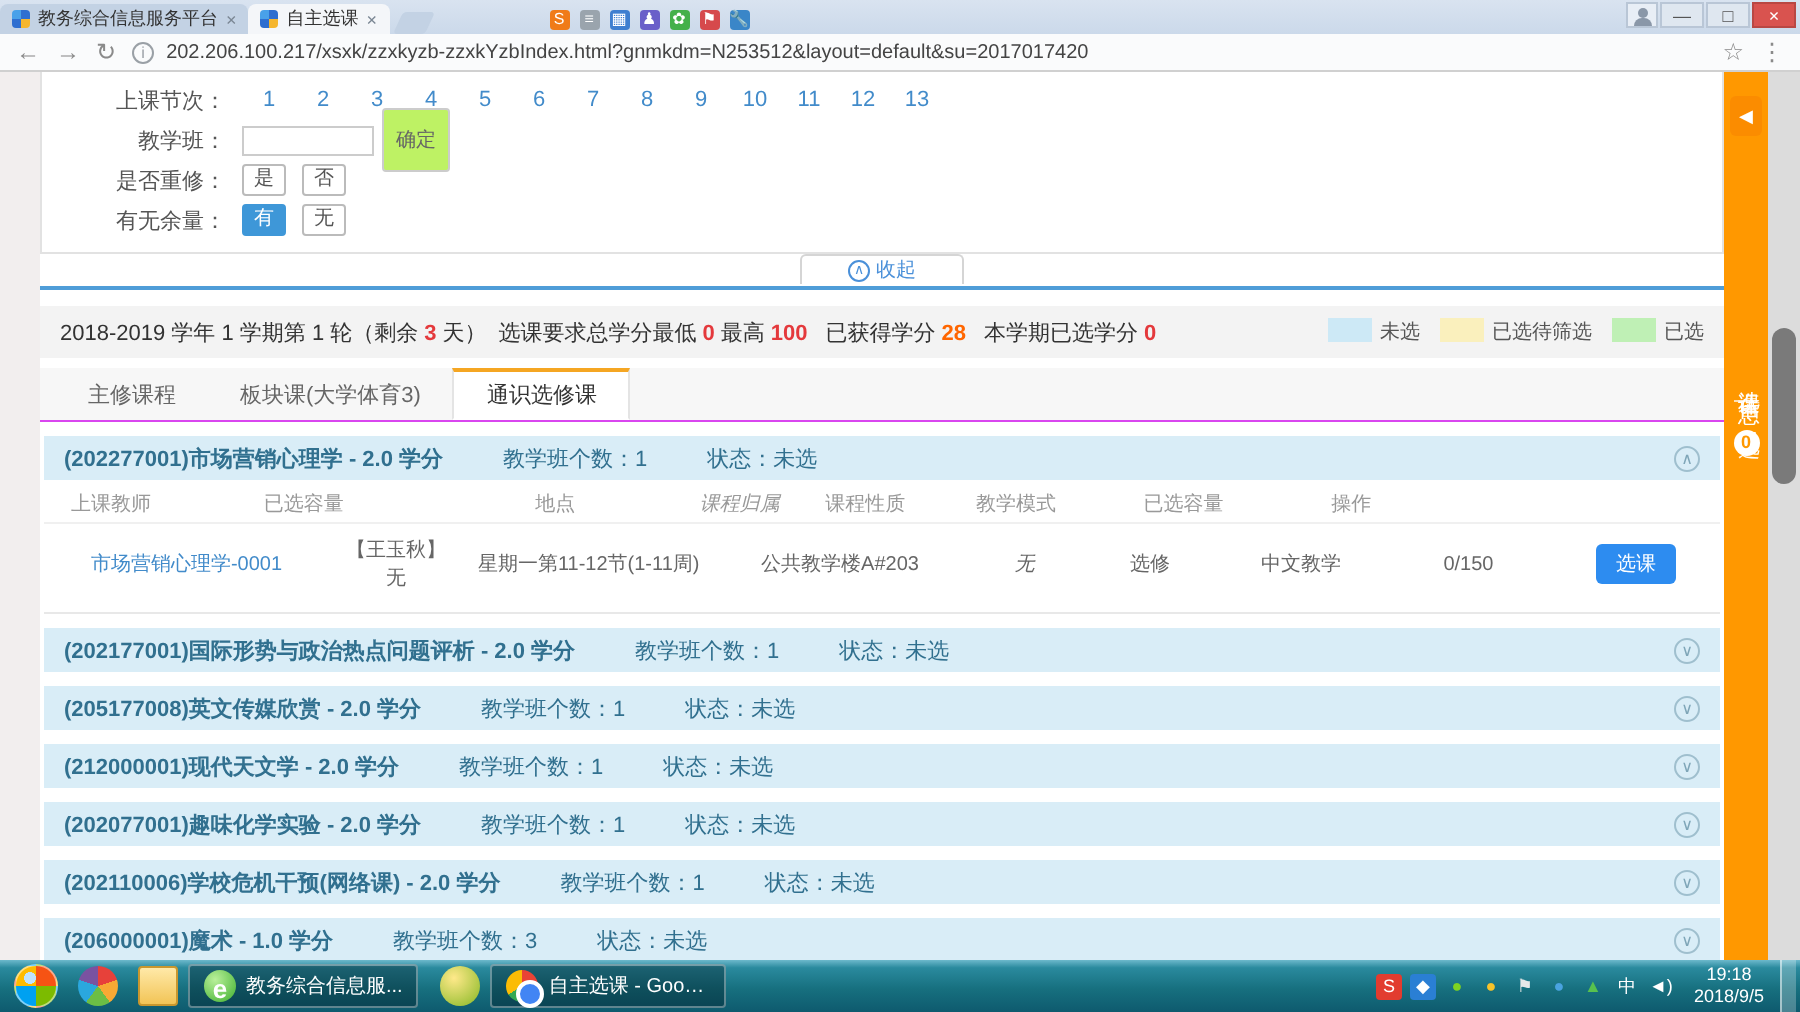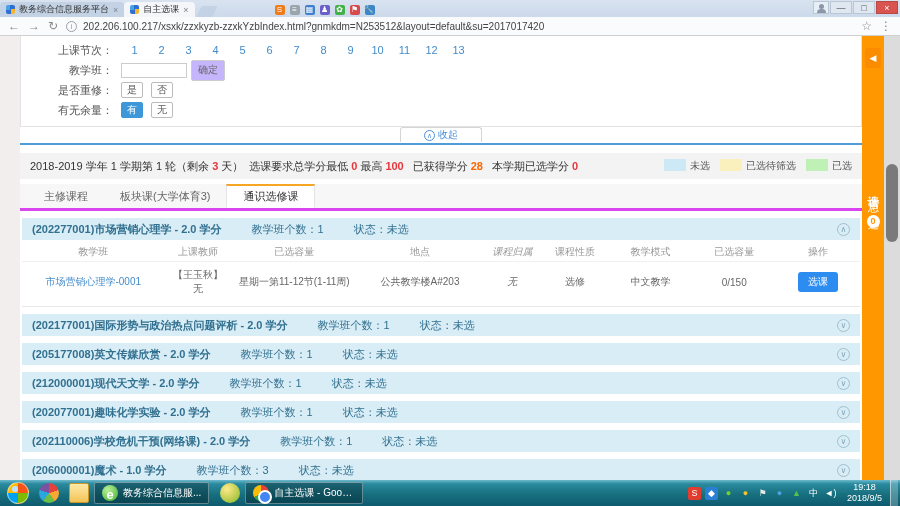--- a/index.html
+++ b/index.html
@@ -45,21 +45,21 @@
   
   .page { position:absolute; left:0; top:36px; width:900px; height:444px; background:#f2eeee; }
   .content { position:absolute; left:20px; top:0; width:842px; height:444px; background:#fff; }
 
   .filter-panel { border-left:1px solid #e2e2e2; border-right:1px solid #e2e2e2;
     border-bottom:1px solid #e2e2e2; padding:4px 0 6px 0; }
   .frow { display:flex; align-items:center; height:20px; }
   .flabel { width:100px; text-align:right; font-size:11px; color:#555; padding-right:8px; flex:none; }
   .pnum { color:#428bca; font-size:11px; width:27px; text-align:center; }
   .finput { width:66px; height:15px; border:1px solid #ccc; font-size:10px; padding:0 3px; }
-  .fbtn { height:21px; font-size:10px; color:#666; background:#c4b5fd; border:1px solid #ccc;
+  .fbtn { height:32px; font-size:10px; color:#666; background:#bef264; border:1px solid #ccc;
     padding:0 6px; margin-left:4px; border-radius:2px; }
   .togbtn { min-width:22px; height:16px; font-size:10px; color:#555; background:#fff;
     border:1px solid #bbb; border-radius:2px; margin-right:8px; text-align:center; line-height:14px; }
   .togbtn.on { background:#3e97d8; border-color:#3e97d8; color:#fff; }
 
   .collapse-row { height:16px; position:relative; }
   .collapse-tab { position:absolute; left:50%; transform:translateX(-50%); top:0; height:15px;
     background:#fff; border:1px solid #d5d5d5; border-bottom:none; border-radius:3px 3px 0 0;
     display:flex; align-items:center; gap:3px; padding:0 23px; color:#4a90d9; font-size:10px; }
   .c-circ { width:11px; height:11px; border:1px solid #4a90d9; border-radius:50%;
@@ -68,21 +68,21 @@
 
   .info-bar { margin-top:8px; height:26px; background:#f3f3f3; display:flex; align-items:center;
     padding:0 10px; font-size:11px; color:#333; }
   .ib-seg { margin-right:6px; white-space:nowrap; }
   .num-red { color:#e4393c; font-weight:bold; margin:0 3px; }
   .num-org { color:#f60; font-weight:bold; margin:0 3px; }
   .legend { margin-left:auto; display:flex; align-items:center; gap:10px; }
   .sw { width:22px; height:12px; display:inline-block; margin-right:4px; vertical-align:-2px; }
   .leg-item { font-size:10px; color:#555; white-space:nowrap; }
 
-  .course-tabs { margin-top:5px; height:27px; background:#f7f7f7; border-bottom:3px solid #d946ef;
+  .course-tabs { margin-top:5px; height:27px; background:#f7f7f7; border-bottom:1px solid #d946ef;
     display:flex; align-items:stretch; padding-left:8px; }
   .ctab { display:flex; align-items:center; padding:0 16px; font-size:11px; color:#666; }
   .ctab.active { background:#fff; border:1px solid #e4e4e4; border-bottom:1px solid #fff;
     border-top:2px solid #f5a623; color:#333; }
 
   .course-bar { margin:7px 2px 0 2px; height:22px; background:#d9edf7; color:#31708f;
     font-size:11px; display:flex; align-items:center; padding:0 10px; }
   .cb-title { font-weight:bold; margin-right:30px; white-space:nowrap; }
   .cb-meta { margin-right:30px; white-space:nowrap; }
   .cb-chev { margin-left:auto; width:13px; height:13px; border:1px solid #9fbfce; border-radius:50%;
@@ -255,21 +255,20 @@
     </div>
 
     <div class="course-bar">
       <span class="cb-title">(202277001)市场营销心理学 - 2.0 学分</span>
       <span class="cb-meta">教学班个数：1</span>
       <span class="cb-meta">状态：未选</span>
       <span class="cb-chev">∧</span>
     </div>
     <div class="ctable">
       <div class="trow head">
-        <span class="tc tc1">教学班</span>
         <span class="tc tc2">上课教师</span>
         <span class="tc tc3">已选容量</span>
         <span class="tc tc4">地点</span>
         <span class="tc tc5">课程归属</span>
         <span class="tc tc6">课程性质</span>
         <span class="tc tc7">教学模式</span>
         <span class="tc tc8">已选容量</span>
         <span class="tc tc9">操作</span>
       </div>
       <div class="trow body">

